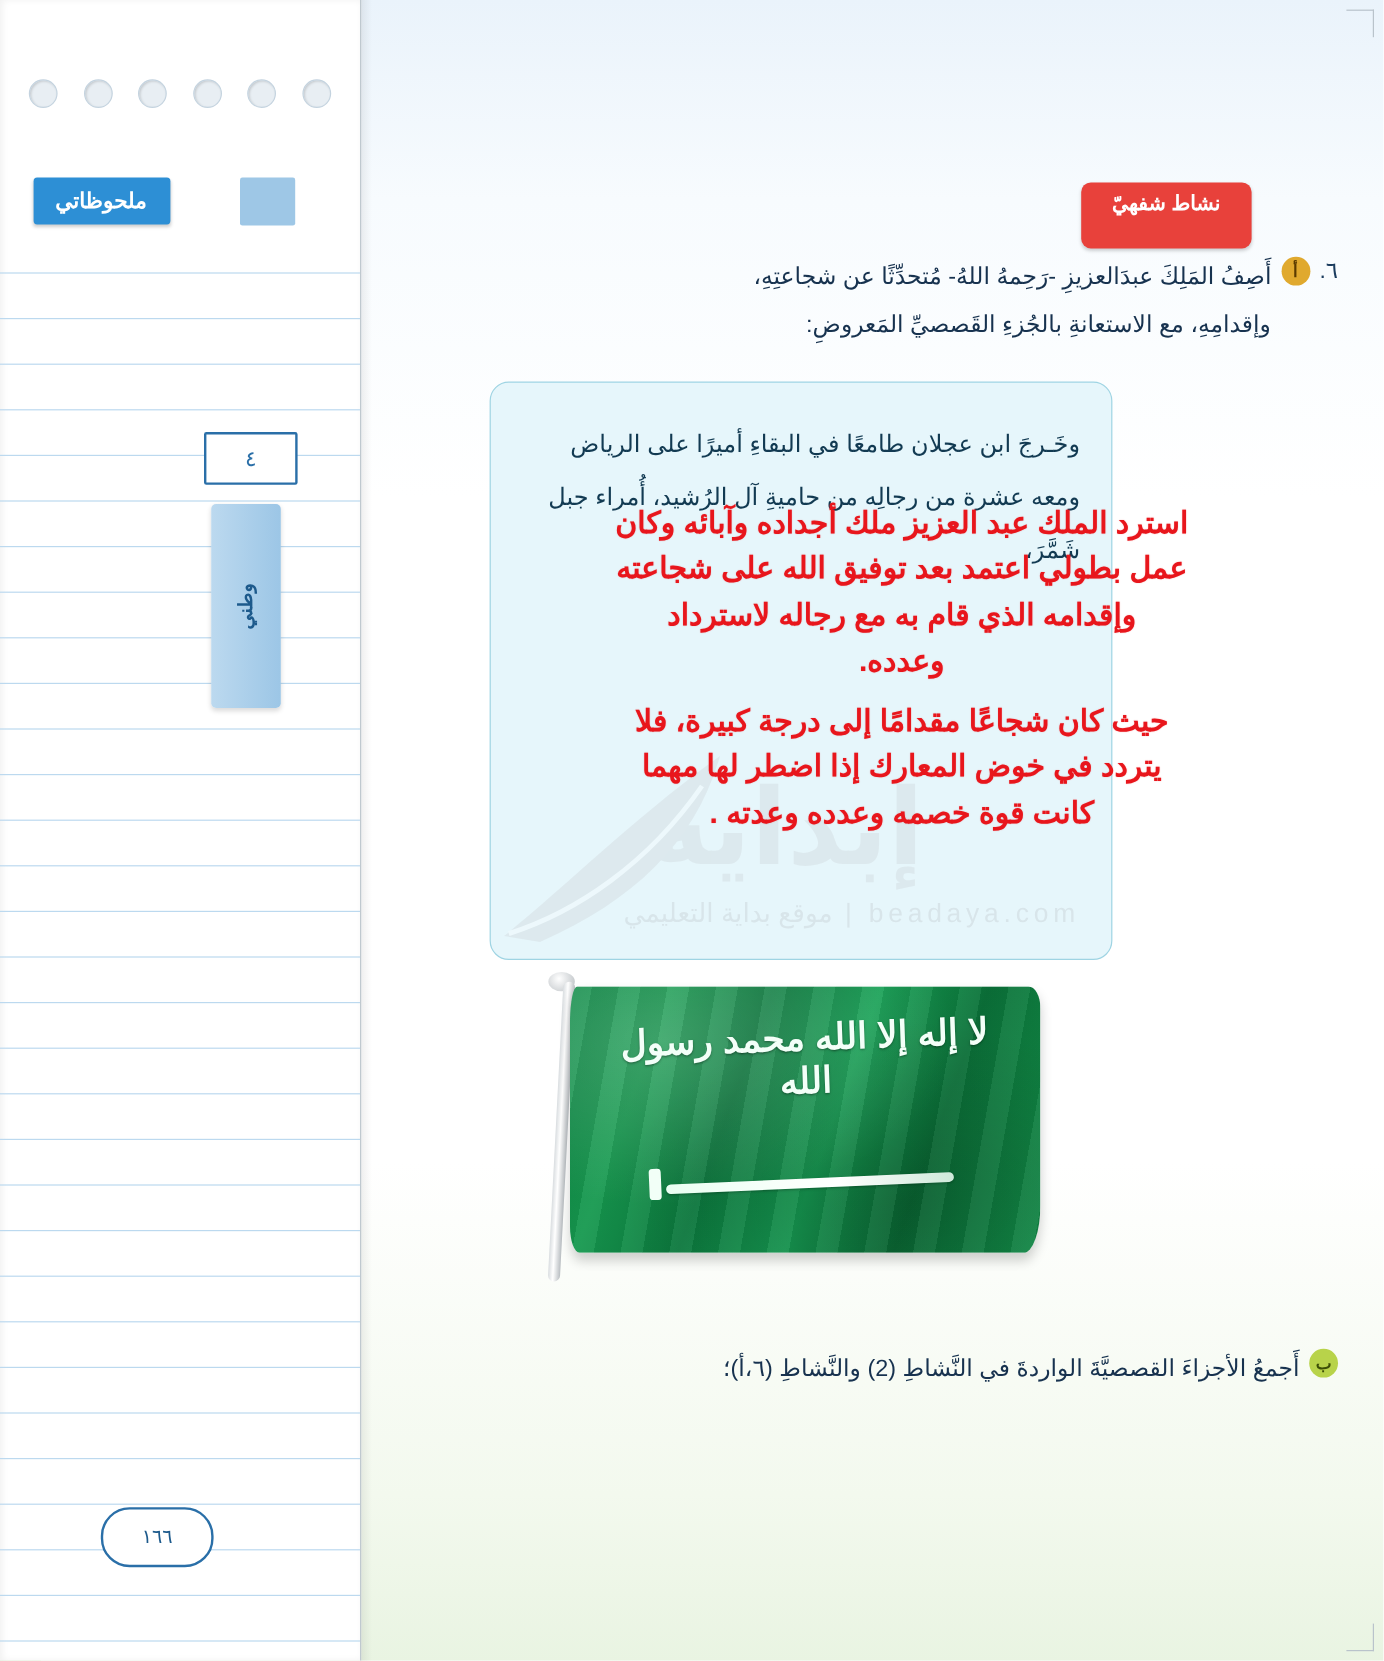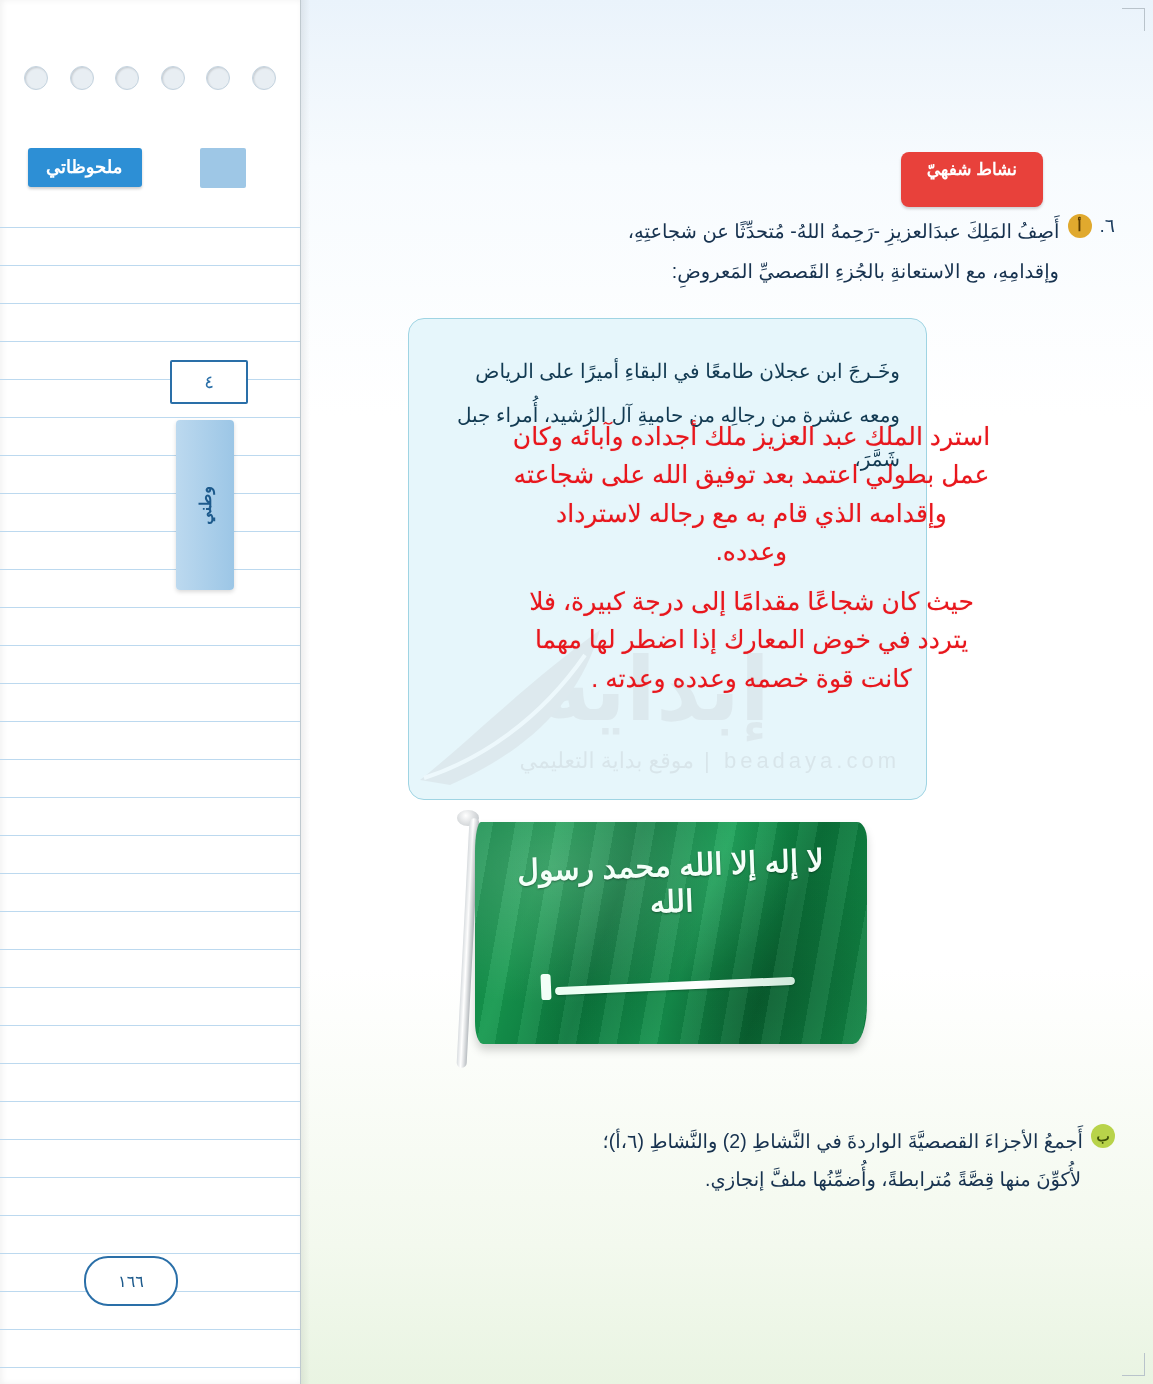--- a/index.html
+++ b/index.html
@@ -157,21 +157,21 @@
     font-size:22px;color:#b9bfc4;letter-spacing:4px;
   }
   .wm-quill{
     position:absolute;left:60px;top:40px;width:200px;height:170px;
   }
 
   
   .answer{
     position:absolute;top:418px;right:80px;left:120px;
     color:#e8161c;
-    font-size:25px;font-weight:normal;
+    font-size:25px;font-weight:bold;
     line-height:1.45;
     text-align:center;
     direction:rtl;
     text-shadow:0 0 1px rgba(232,22,28,.4);
   }
   .answer p{margin:0 0 2px 0;}
   .answer .p2{margin-top:14px;}
 
   
   .flag-wrap{
@@ -346,19 +346,16 @@
         <div class="sword"></div>
         <div class="sword-hilt"></div>
       </div>
     </div>
 
     <div class="q-b">
       <div class="q-row">
         <span class="bullet green">ب</span>
         <span class="q-text">أَجمعُ الأجزاءَ القصصيَّةَ الواردةَ في النَّشاطِ (2) والنَّشاطِ (٦،أ)؛</span>
       </div>
-      <div style="text-align:right;padding-right:34px;">
-        <span class="q-text">لأُكوِّنَ منها قِصَّةً مُترابطةً، وأُضمِّنُها ملفَّ إنجازي.</span>
-      </div>
     </div>
 
   </div>
 </div>
 
 </body></html>

